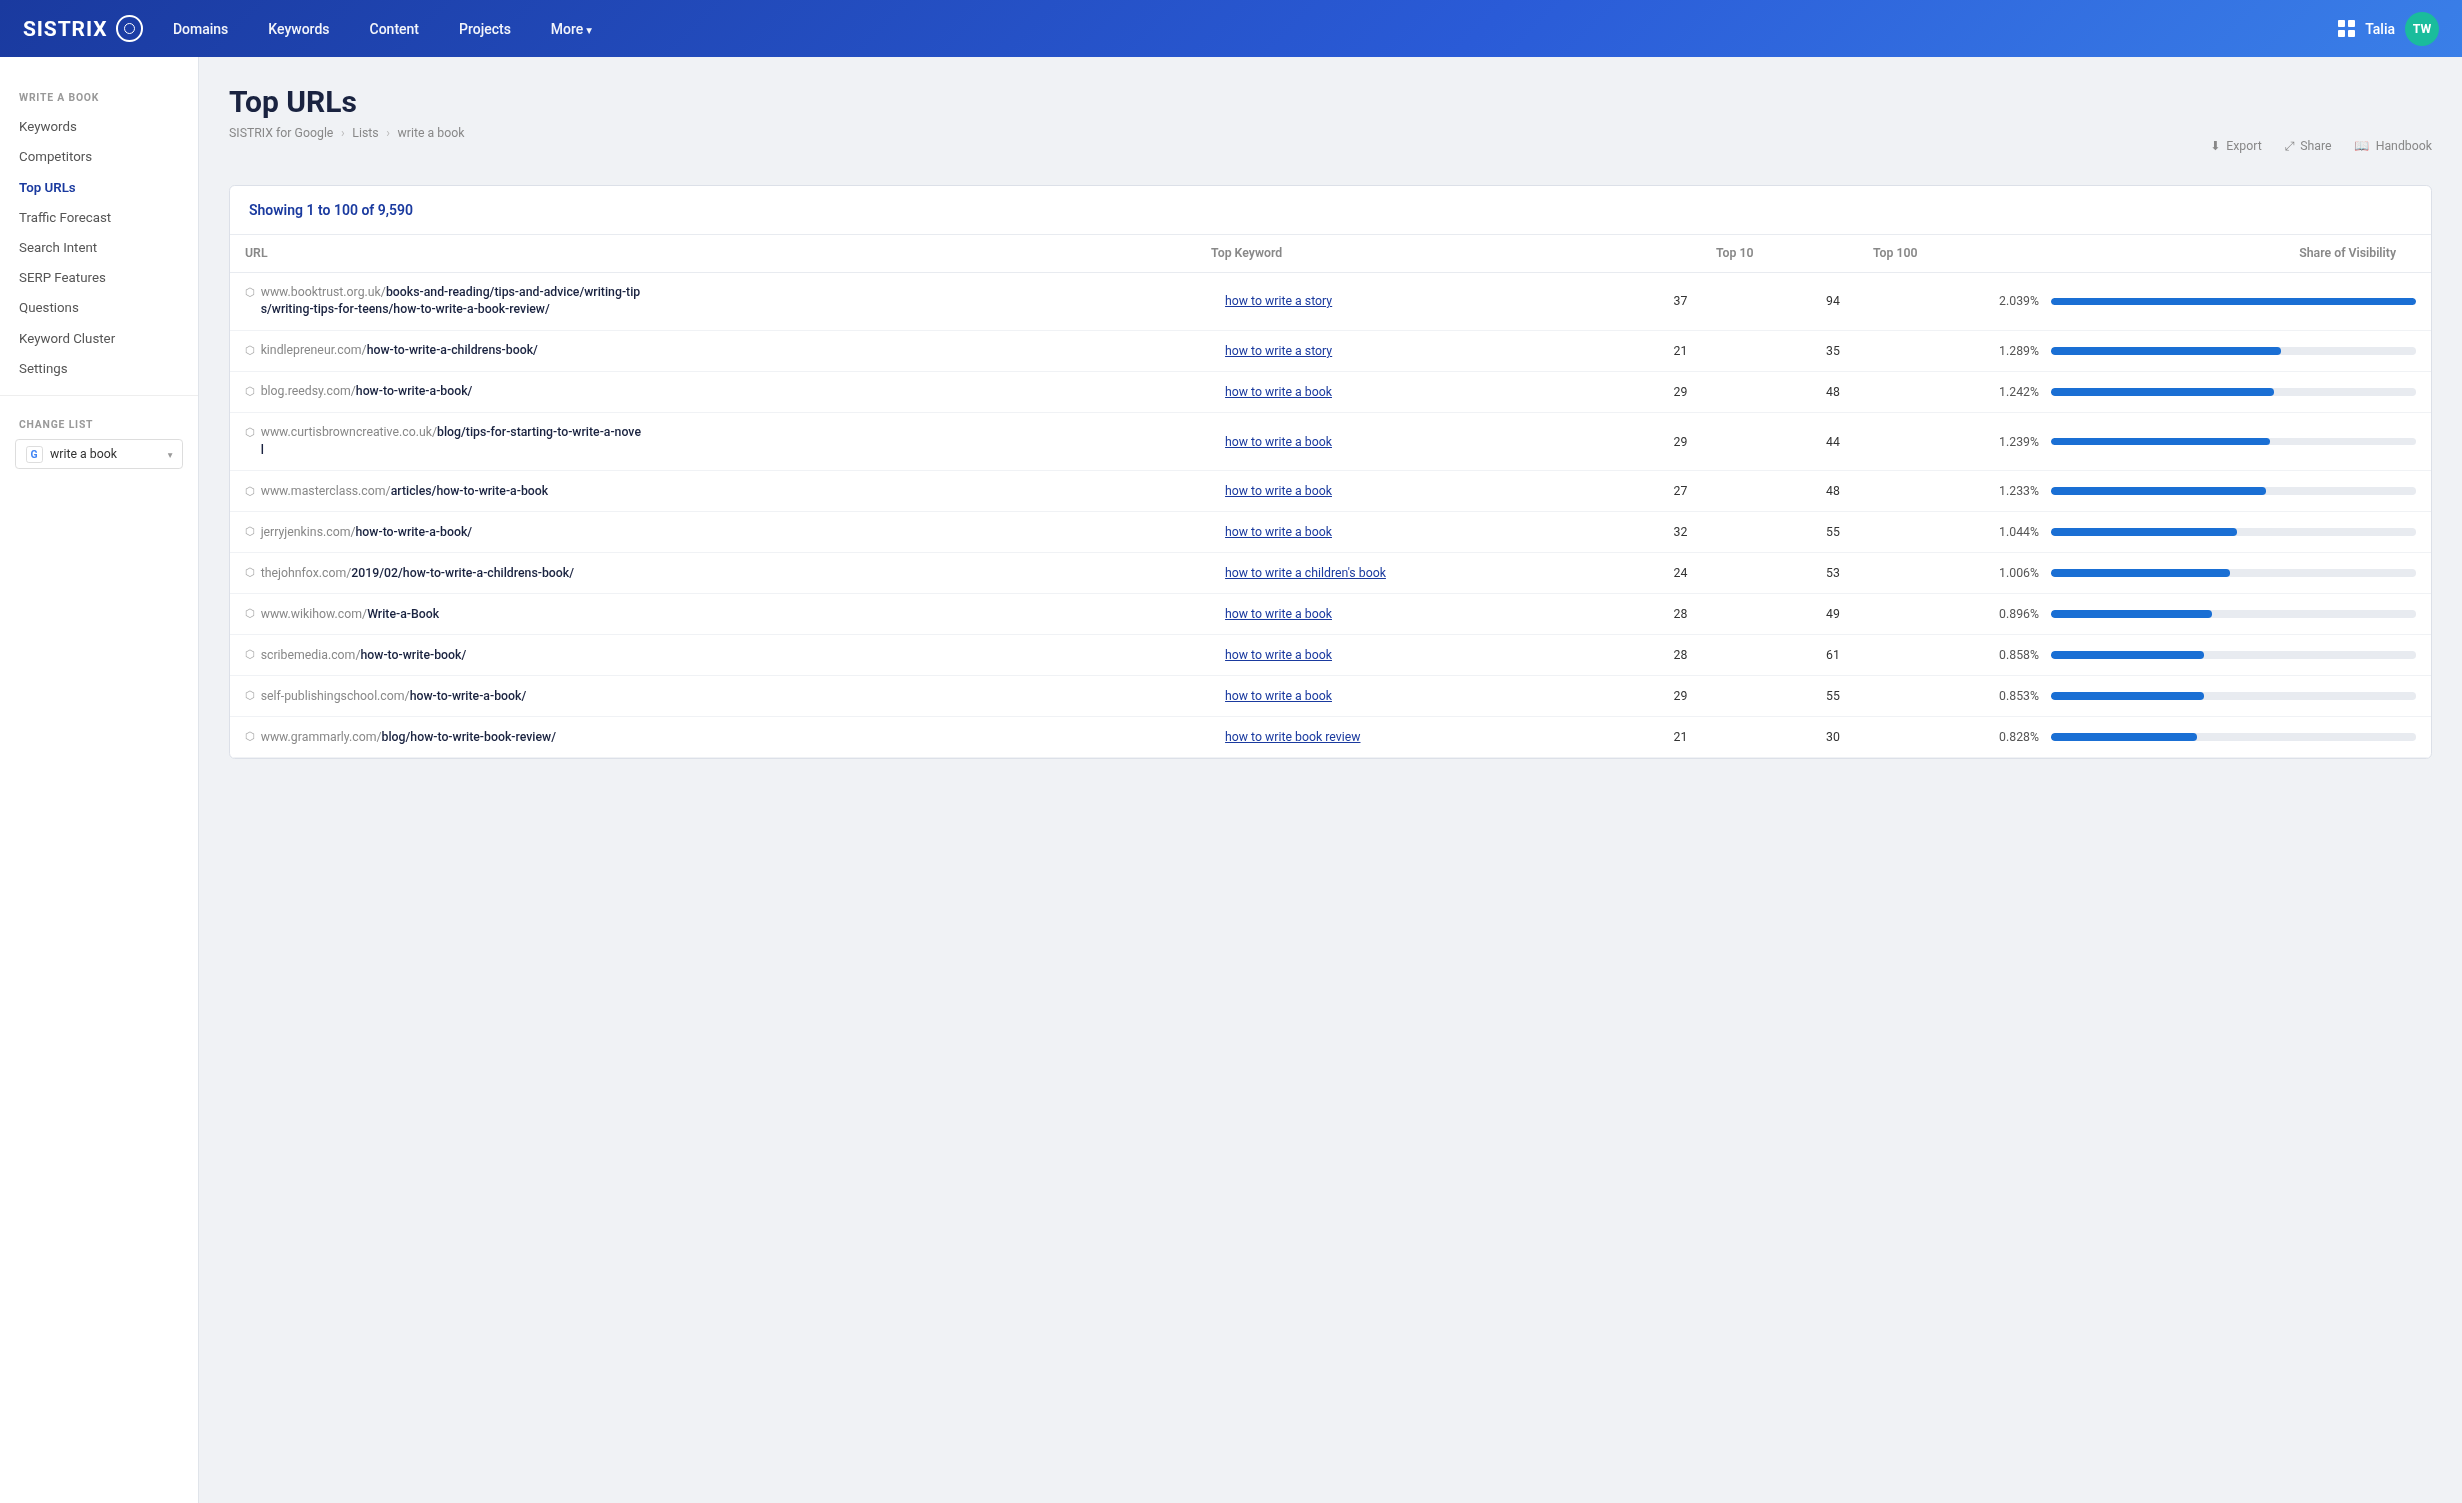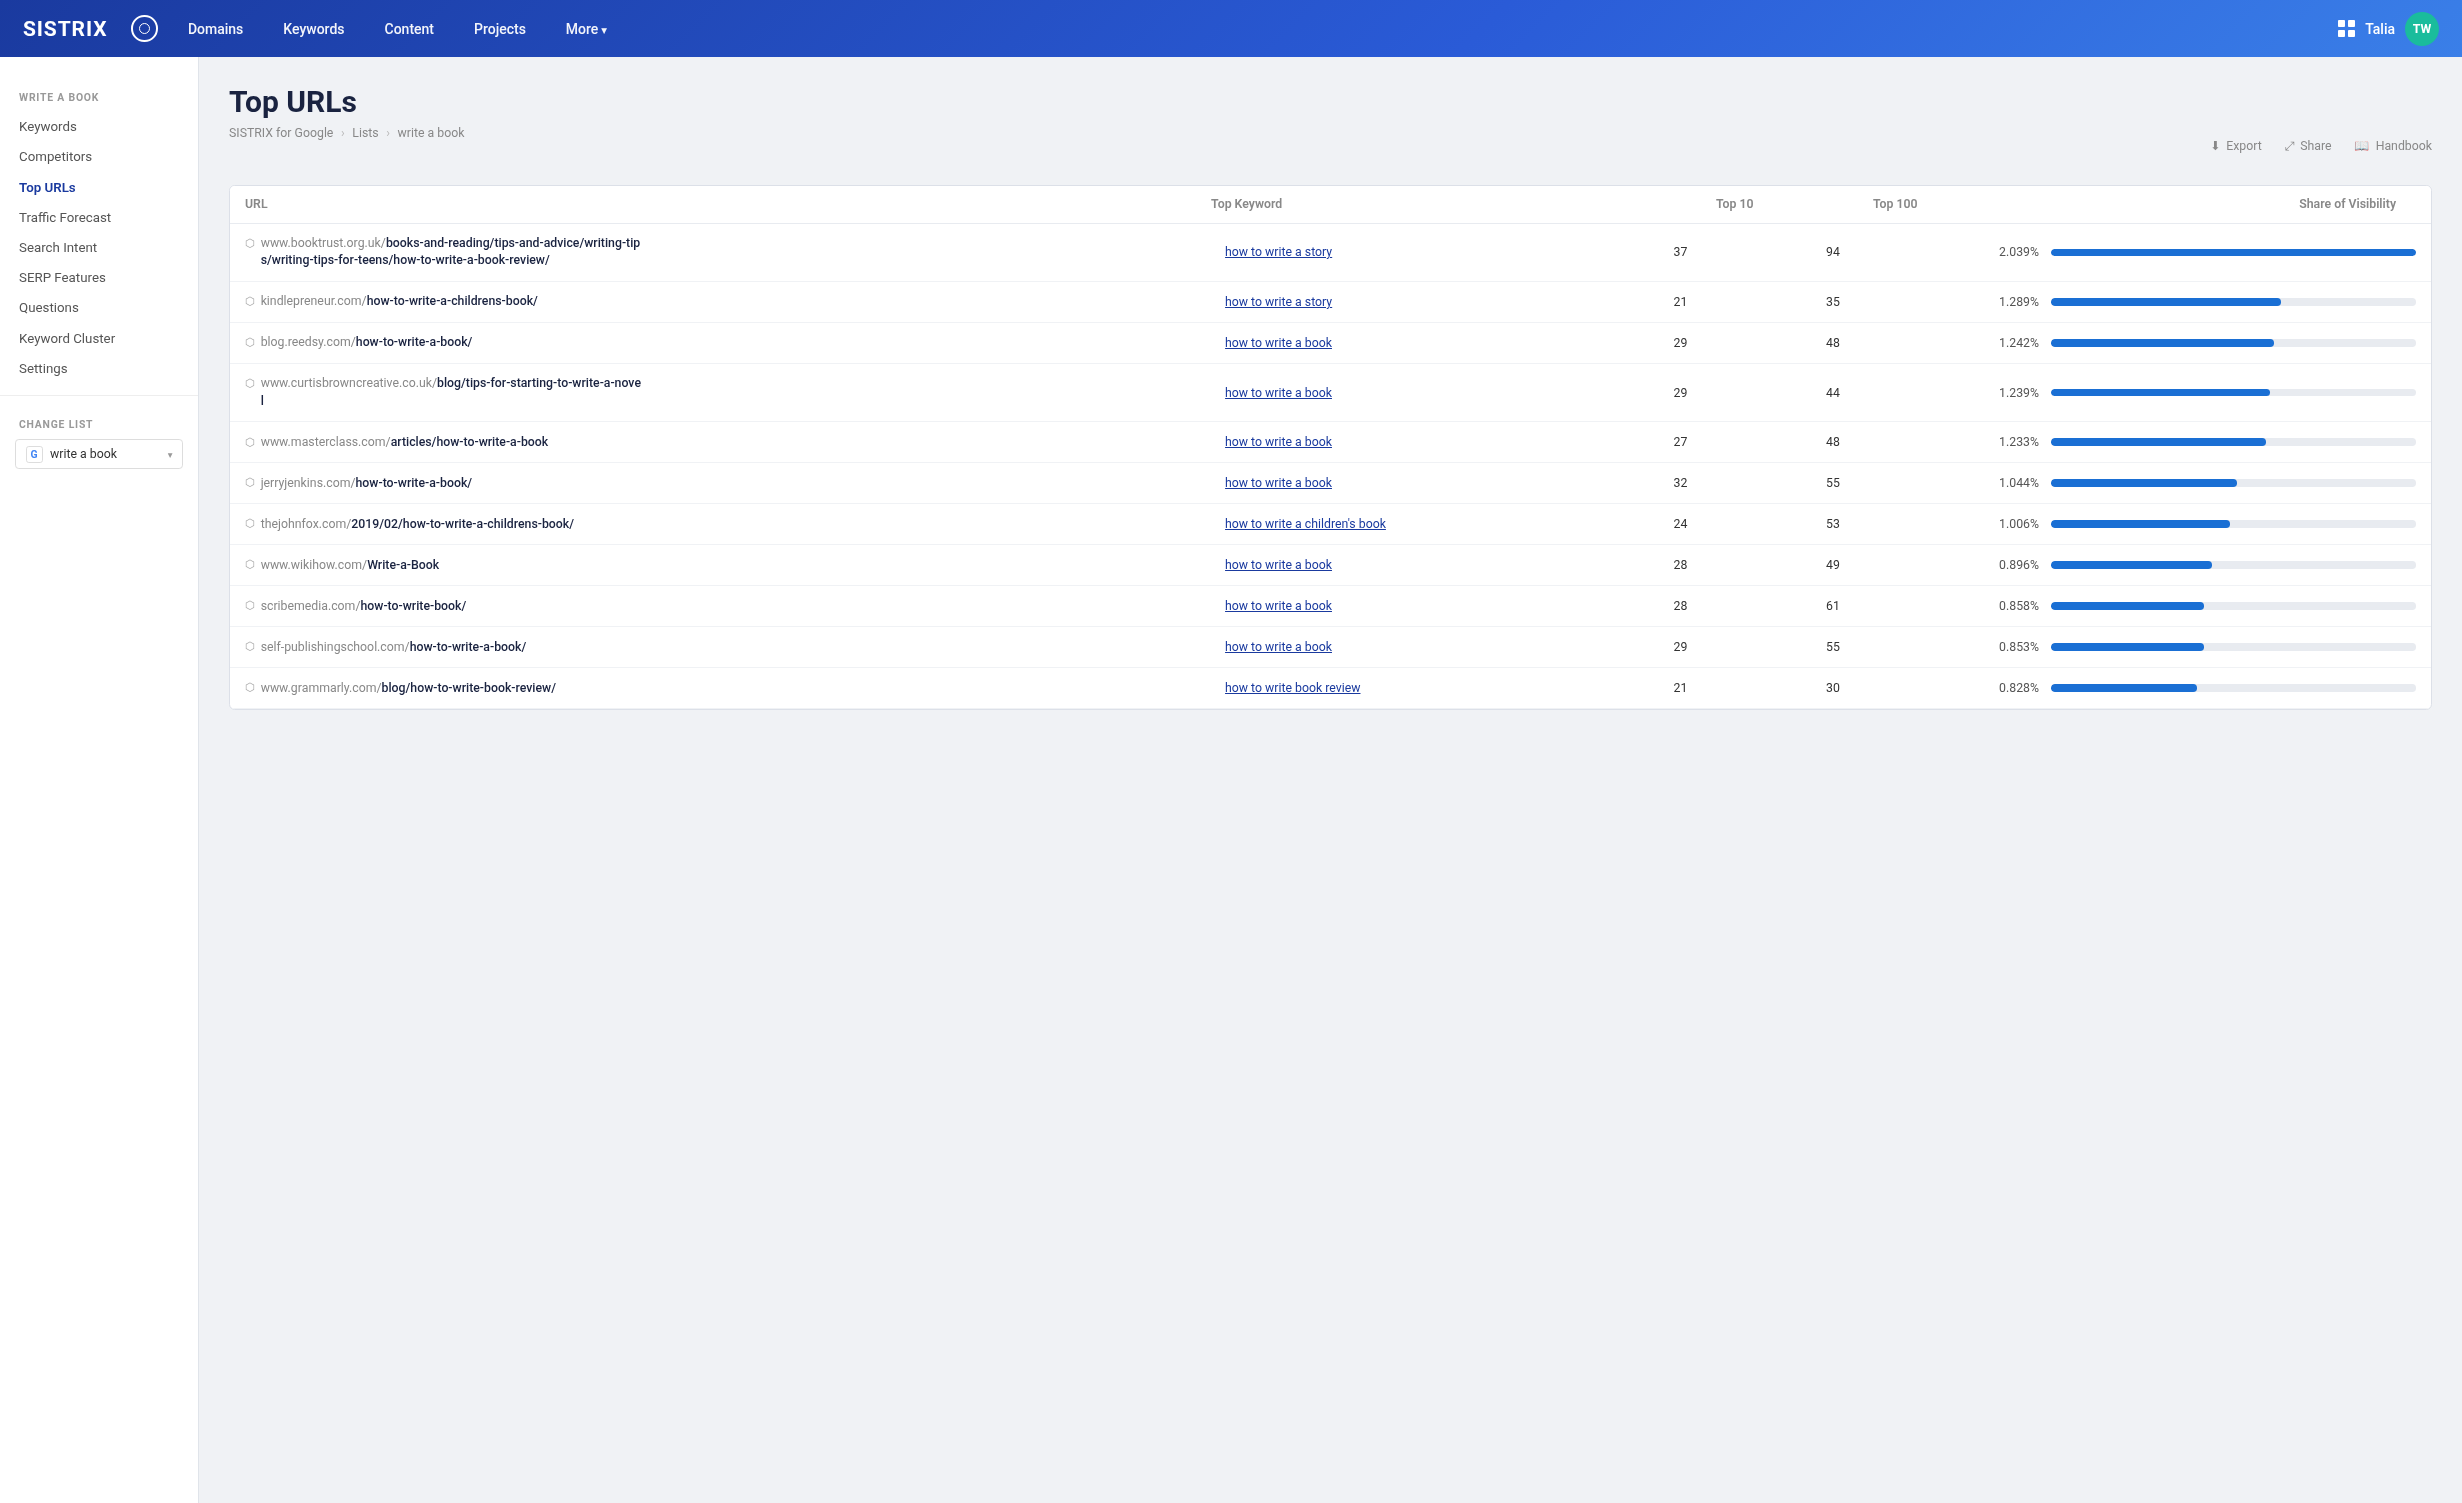--- a/index.html
+++ b/index.html
@@ -10,21 +10,21 @@
       background: linear-gradient(135deg, #1a3a9f 0%, #2a5bd7 60%, #3a7fe8 100%);
       height: 57px;
       display: flex;
       align-items: center;
       padding: 0 23px;
       position: relative;
     }
     .header-logo {
       display: flex;
       align-items: center;
-      gap: 24px;
+      gap: 9px;
       margin-right: 30px;
       justify-content: center;
     }
     .logo-text {
       color: white;
       font-size: 21px;
       font-weight: 700;
       letter-spacing: 0.9px;
     }
     .logo-circle {
@@ -384,20 +384,23 @@
           <span>Share</span>
         </div>
         <div class="breadcrumb-action">
           <span>📖</span>
           <span>Handbook</span>
         </div>
       </div>
     </div>
 
     <div class="content-card">
+      <div class="card-header">
+        <span class="showing-text">Showing 1 to 100 of 9,590</span>
+      </div>
 
       <table class="table">
         <thead>
           <tr>
             <th>URL</th>
             <th>Top Keyword</th>
             <th class="center">Top 10</th>
             <th class="center">Top 100</th>
             <th class="right" style="padding-right:35px;">Share of Visibility</th>
           </tr>

